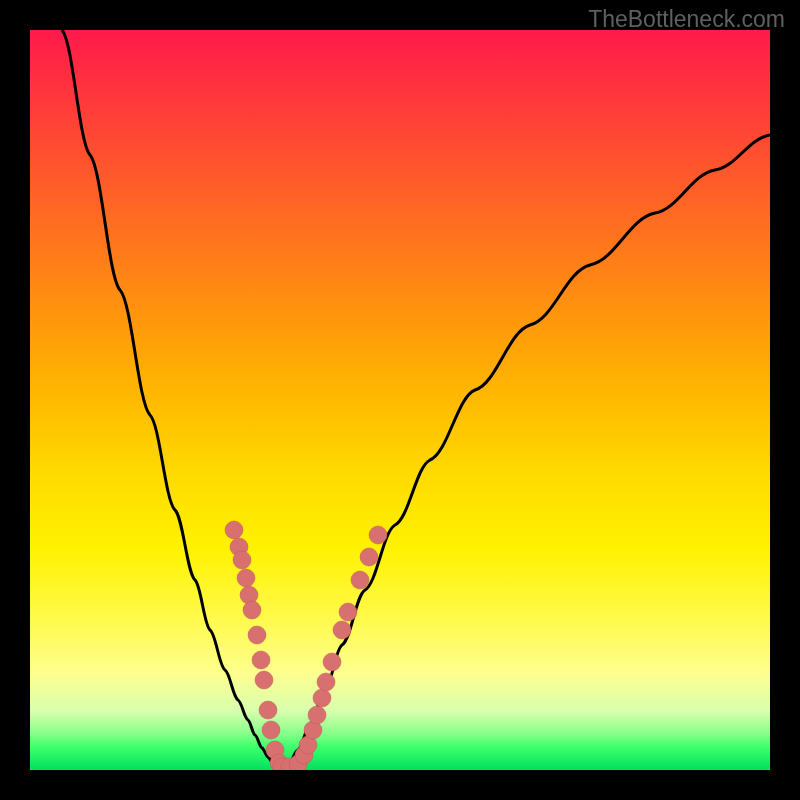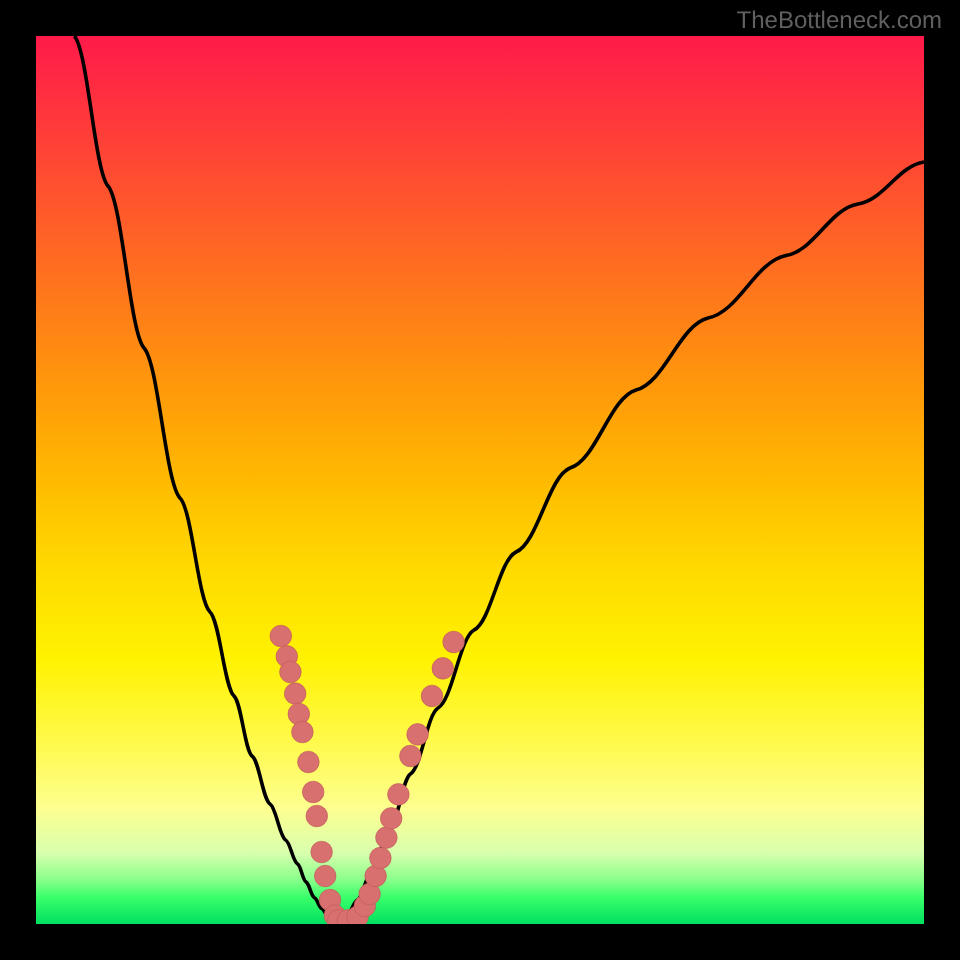--- a/index.html
+++ b/index.html
@@ -32,21 +32,21 @@
       #8aff8a 95%,
       #3aff6a 97%,
       #00e060 100%
     );
   }
   .watermark {
     position: absolute;
     top: 6px;
     right: 15px;
     color: #606060;
-    font-size: 20px;
+    font-size: 23px;
     font-weight: 500;
     z-index: 10;
   }
   svg.curve {
     position: absolute;
     left: 0;
     top: 0;
     width: 740px;
     height: 740px;
   }

